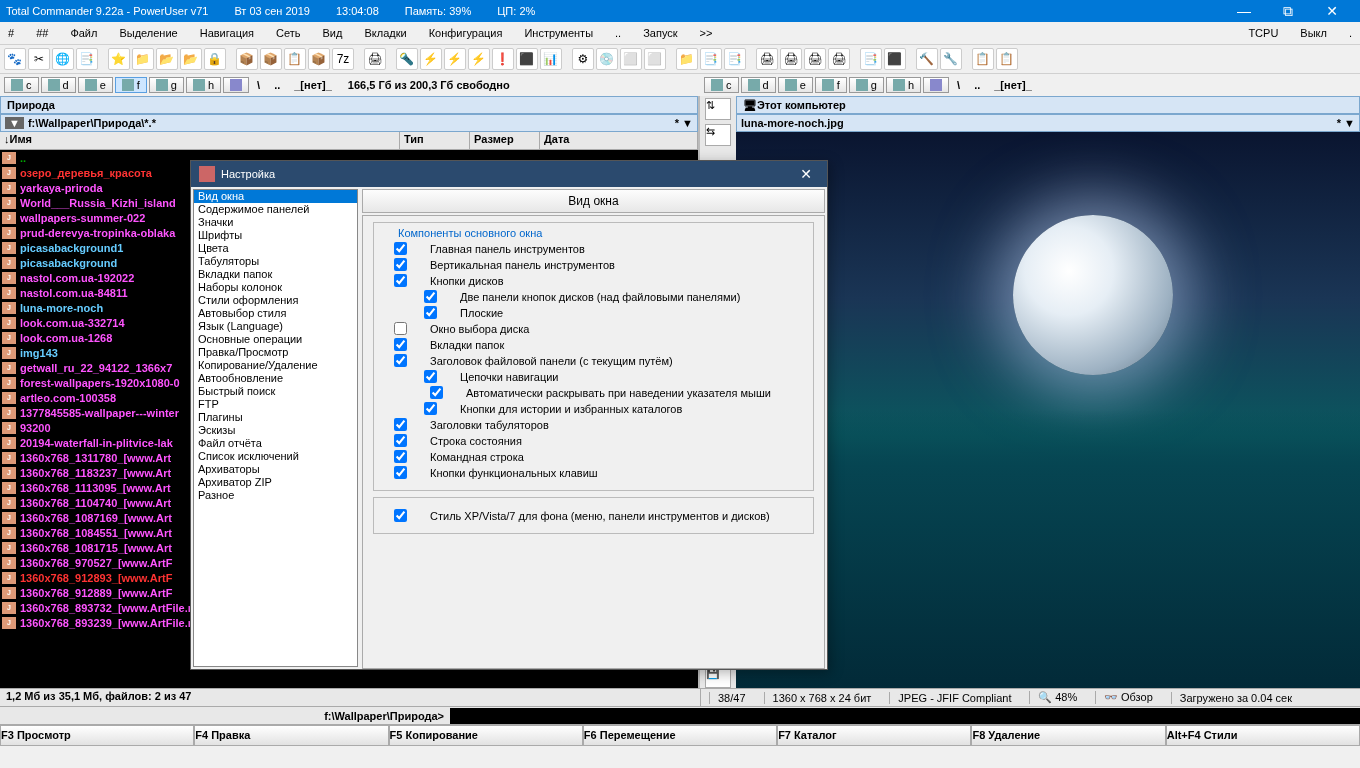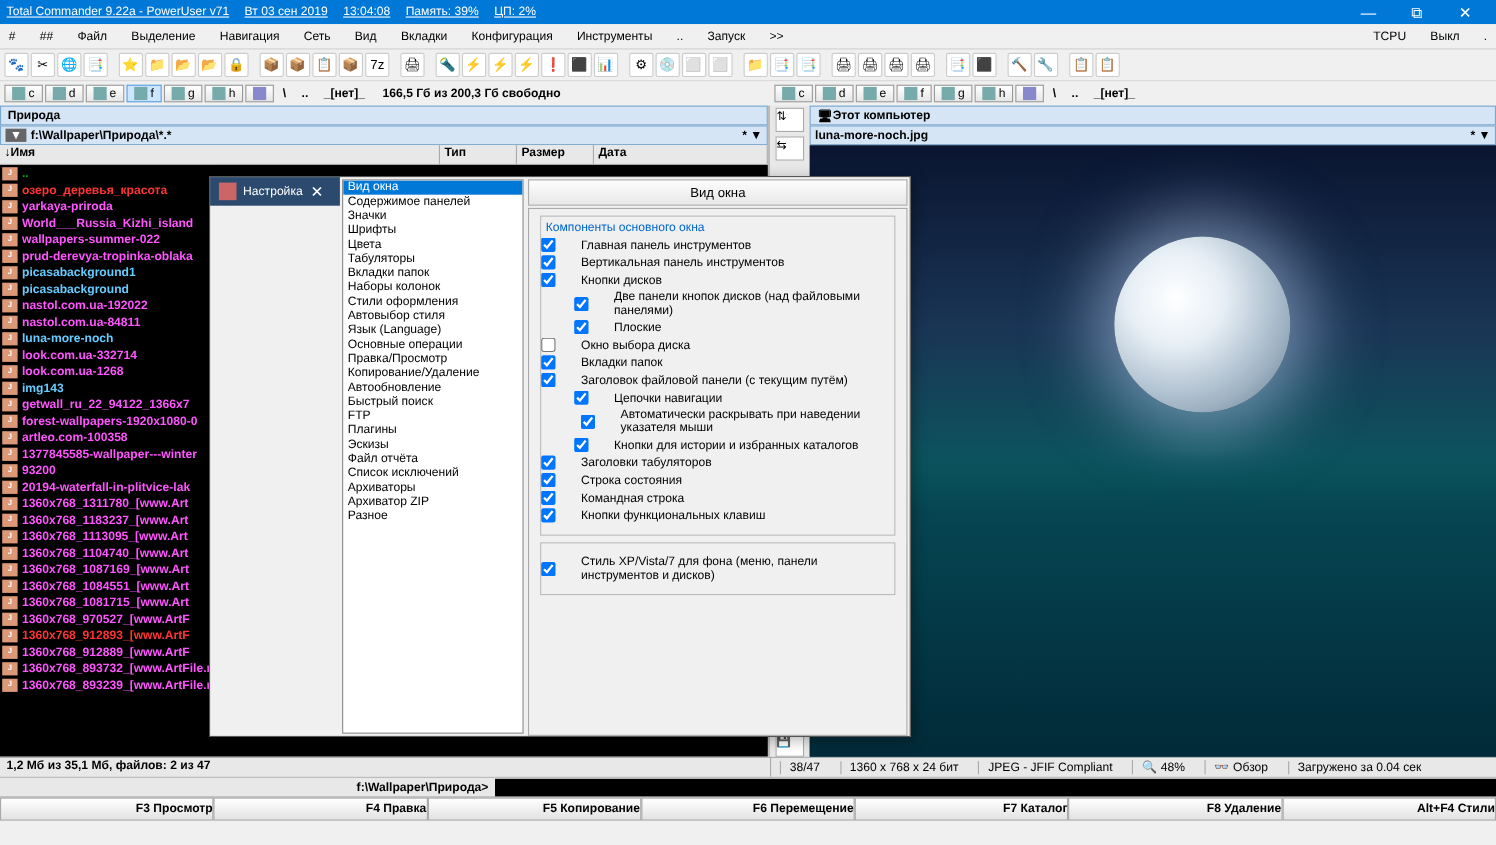--- a/index.html
+++ b/index.html
@@ -1,18 +1,18 @@
 <!DOCTYPE html>
 <html><head>
 <meta charset="utf-8">
 <style>
 *{box-sizing:border-box;margin:0;padding:0;font-family:Tahoma,Arial,sans-serif;font-size:11px;}
 body{background:#f0f0f0;width:1360px;height:768px;overflow:hidden;position:relative;}
 .titlebar{background:#0078d7;color:#fff;height:22px;display:flex;align-items:center;padding:0 6px;font-size:12px;}
-.titlebar .caps{flex:1;display:flex;gap:14px;text-decoration:underline;}
+.titlebar .caps{flex:1;display:flex;gap:26px;}
 .titlebar .wbtn{width:44px;text-align:center;font-size:14px;}
 .menubar{background:#f0f0f0;height:22px;display:flex;align-items:center;padding:0 4px;gap:14px;color:#000;}
 .menubar .mi{padding:2px 4px;}
 .menubar .rmenu{margin-left:auto;display:flex;gap:14px;}
 .toolbar{background:#f0f0f0;height:30px;border-top:1px solid #d0d0d0;border-bottom:1px solid #d0d0d0;display:flex;align-items:center;padding:0 4px;gap:2px;}
 .tbtn{width:22px;height:22px;border:1px solid #ccc;border-radius:2px;background:#fff;display:flex;align-items:center;justify-content:center;font-size:12px;}
 .tsep{width:6px;}
 .drivebar{background:#f0f0f0;height:22px;display:flex;align-items:center;padding:0 4px;gap:2px;}
 .dbtn{border:1px solid #999;padding:1px 6px;background:linear-gradient(#fff,#e6e6e6);display:flex;align-items:center;gap:3px;font-size:11px;}
 .dbtn.sel{background:#cde6ff;border-color:#5a9fe0;}
@@ -40,35 +40,35 @@
 .preview{flex:1;background:linear-gradient(180deg,#0a1530 0%,#1a3555 30%,#0a585f 55%,#053b4b 100%);position:relative;overflow:hidden;}
 .preview::before{content:"";position:absolute;right:30%;top:15%;width:160px;height:160px;border-radius:50%;background:radial-gradient(circle at 35% 35%,#fff 0%,#e6eef5 30%,#9db1c2 70%,#5a7080 100%);box-shadow:0 0 60px 20px rgba(200,220,255,.5);}
 .preview::after{content:"";position:absolute;left:0;right:0;top:50%;bottom:0;background:linear-gradient(180deg,rgba(8,40,55,0) 0%,#064552 20%,#022a38 100%);}
 .statusl{background:#e8e8e8;height:18px;padding:1px 6px;font-weight:bold;border-top:1px solid #aaa;}
 .statusr{background:#e8e8e8;height:18px;display:flex;align-items:center;gap:10px;padding:0 8px;border-top:1px solid #aaa;border-left:1px solid #aaa;}
 .statusr .sitem{border-left:1px solid #aaa;padding:0 8px;}
 .cmdline{background:#e8e8e8;height:18px;display:flex;align-items:center;border-top:1px solid #aaa;}
 .cmdline .cprompt{padding:0 6px;font-weight:bold;text-align:right;flex:0 0 450px;}
 .cmdline .cinput{flex:1;background:#000;height:16px;}
 .fkeys{background:#e8e8e8;height:22px;display:flex;border-top:1px solid #aaa;}
-.fkeys .fk{flex:1;border:1px solid #aaa;text-align:right;padding:3px 0;font-weight:bold;background:linear-gradient(#fff,#e2e2e2);}
-
-.dialog{position:absolute;left:190px;top:160px;width:638px;height:510px;background:#f0f0f0;border:1px solid #555;box-shadow:3px 3px 12px rgba(0,0,0,.3);display:flex;flex-direction:row;}
+.fkeys .fk{flex:1;border:1px solid #aaa;text-align:left;padding:3px 0;font-weight:bold;background:linear-gradient(#fff,#e2e2e2);}
+
+.dialog{position:absolute;left:190px;top:160px;width:638px;height:510px;background:#f0f0f0;border:1px solid #555;box-shadow:3px 3px 12px rgba(0,0,0,.3);display:flex;flex-direction:column;}
 .dlgtitle{background:#2b4a6e;color:#fff;height:26px;display:flex;align-items:center;padding:0 8px;font-size:12px;}
 .dlgtitle .dicon{width:16px;height:16px;background:#c66;margin-right:6px;}
 .dlgtitle .dclose{margin-left:auto;font-size:14px;width:26px;text-align:center;}
 .dlgbody{flex:1;display:flex;}
 .dlgtree{width:165px;background:#fff;border:1px solid #888;margin:2px;overflow:hidden;font-size:12px;line-height:13px;}
 .dlgtree .titem{padding:0 4px;white-space:nowrap;}
 .dlgtree .titem.sel{background:#0078d7;color:#fff;}
 .dlgtree .tindent{}
 .dlgright{flex:1;display:flex;flex-direction:column;}
 .dlgtab{background:linear-gradient(#fdfdfd,#e7e7e7);border:1px solid #aaa;margin:2px;text-align:center;padding:4px;font-size:12px;}
 .dlgpanel{flex:1;border:1px solid #aaa;margin:0 2px;padding:6px 10px;background:#f0f0f0;font-size:12px;}
-.grp{border:1px solid #bbb;margin-bottom:6px;padding:4px 0 8px;}
+.grp{border:1px solid #bbb;margin-bottom:6px;padding:4px 20px 8px;}
 .grp .gt{margin-top:-12px;background:#f0f0f0;display:inline-block;padding:0 4px;color:#06c;}
 .chk{display:flex;align-items:center;gap:23px;margin:3px 0;}
 .chk input{width:13px;height:13px;}
 .chk.ind{margin-left:30px;}
 .chk.ind2{margin-left:36px;}
 .dlgbtns{display:flex;gap:6px;justify-content:center;padding:8px;}
 .dlgbtns button{width:88px;height:22px;border:1px solid #888;background:linear-gradient(#fff,#e2e2e2);}
 .dlgbtns button.def{border:2px solid #0078d7;}
 .dlgbtns button:disabled{color:#999;}
 </style>

